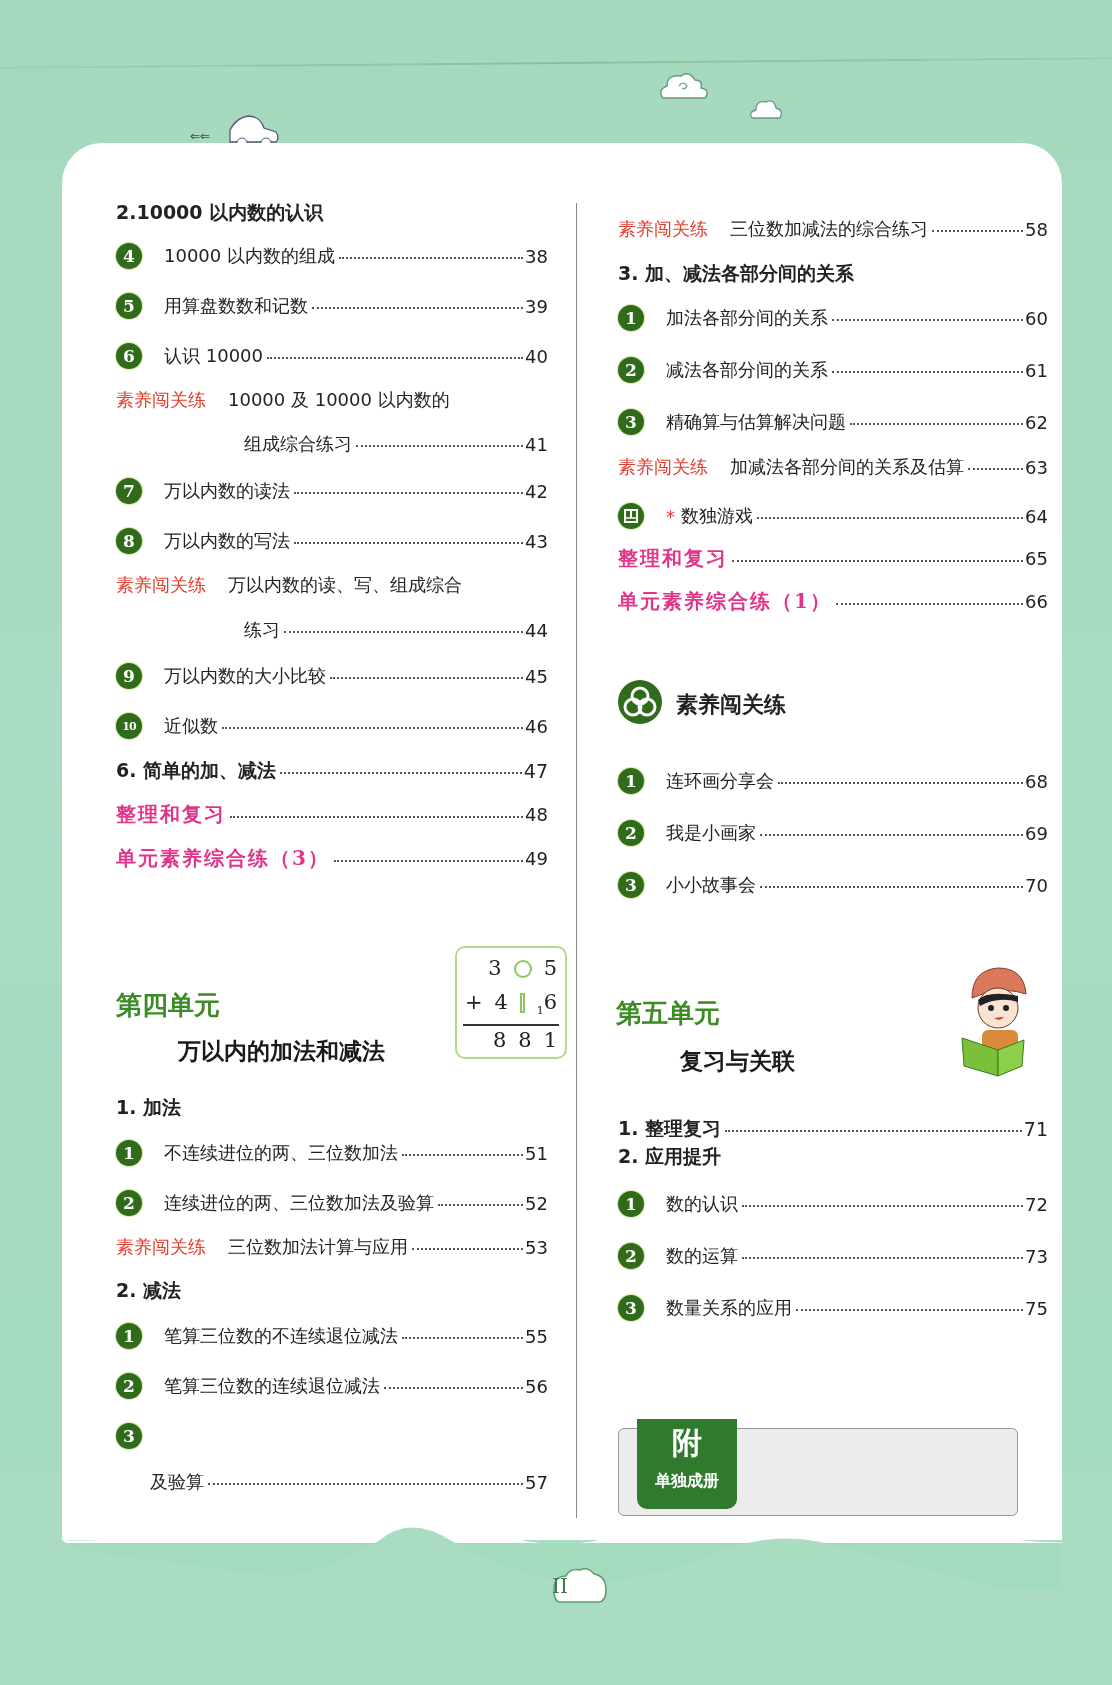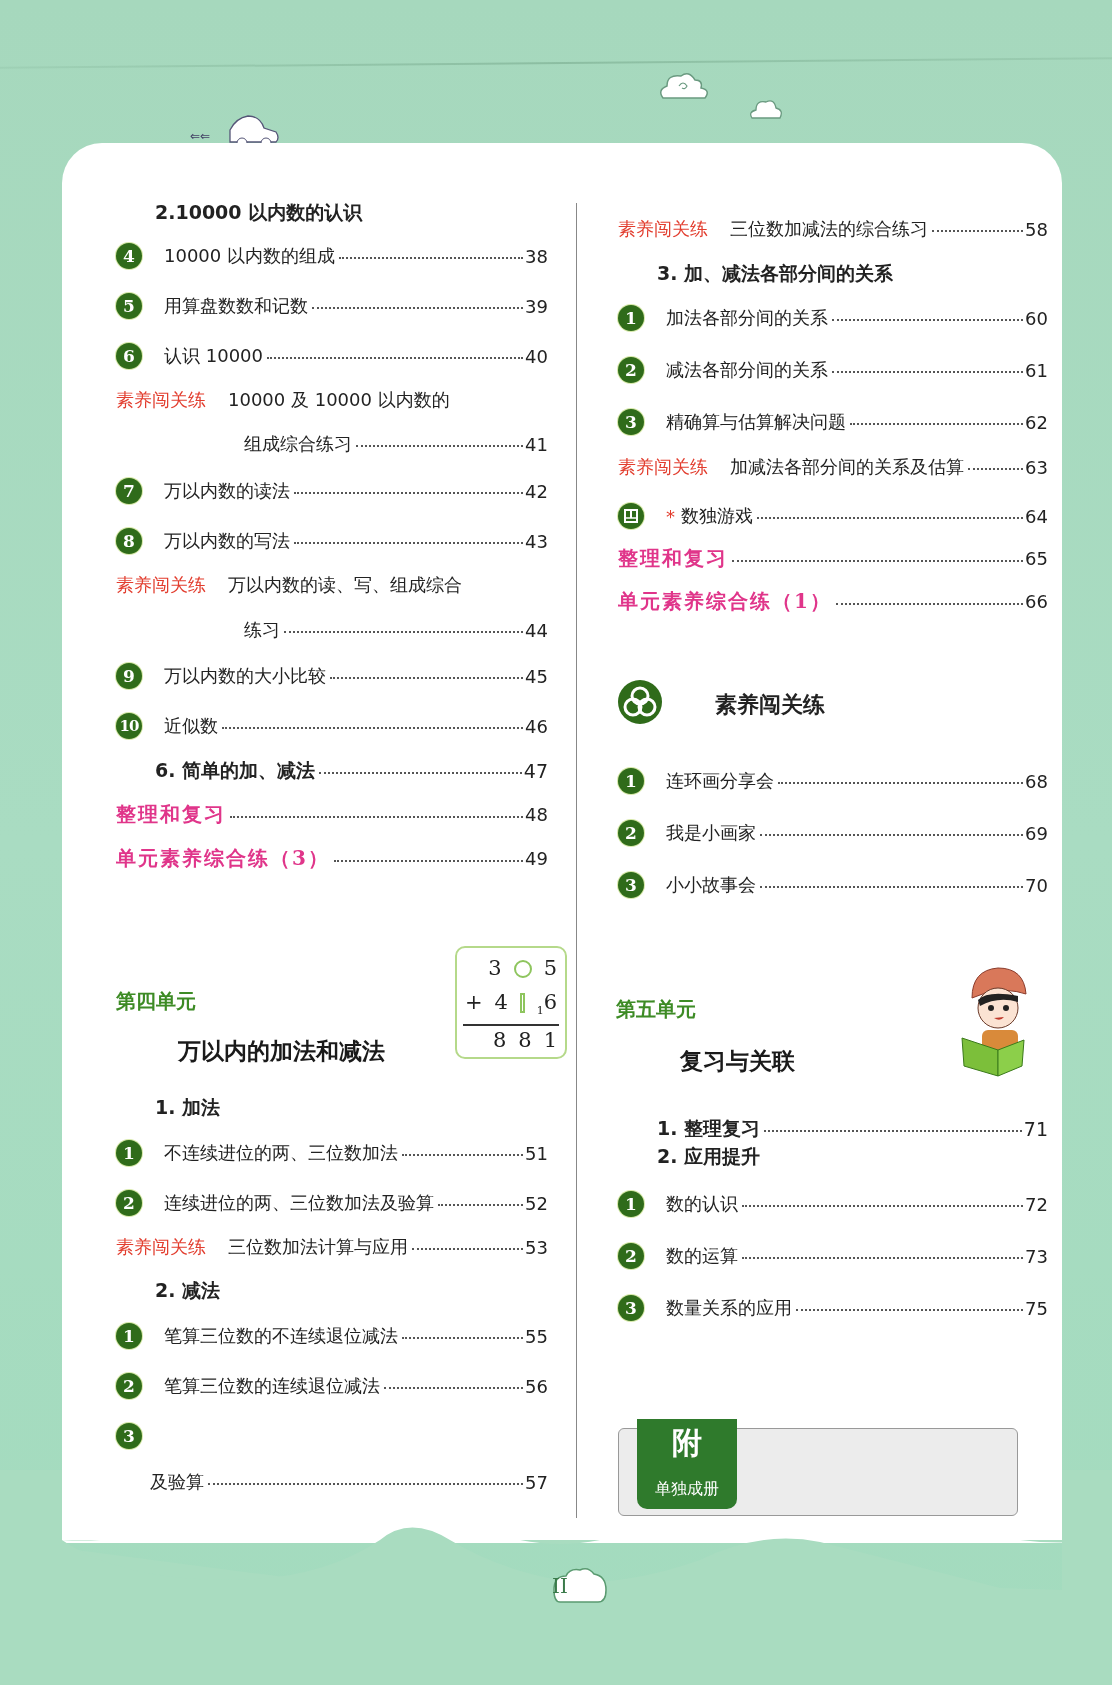--- a/index.html
+++ b/index.html
@@ -12,36 +12,36 @@
   .wave { position: absolute; left: 0; top: 1540px; width: 1112px; height: 145px; }
   .col { position: absolute; }
   .col-left { left: 116px; top: 195px; width: 432px; }
   .col-right { left: 618px; top: 195px; width: 430px; }
   .divider { position: absolute; left: 576px; top: 203px; width: 1px; height: 1315px; background: #888; }
   .row { display: flex; align-items: center; position: absolute; left: 0; right: 0; font-size: 18px; color: #222; white-space: nowrap; }
   .row .label { flex: 0 0 auto; }
   .row .dots { flex: 1 1 auto; border-bottom: 2px dotted #555; margin: 0 2px 0 4px; height: 1px; transform: translateY(2px); }
   .row .page { flex: 0 0 auto; }
   .num { width: 26px; height: 26px; border-radius: 50%; background: #2f6b1a; color: #fff; font-family: "DejaVu Serif", serif; font-weight: bold; font-size: 17px; display: flex; align-items: center; justify-content: center; margin-right: 22px; box-shadow: 0 0 0 1px #d6e8a8; flex: 0 0 auto; }
-  .num.small { font-size: 15px; letter-spacing: -1px; }
-  .heading { font-weight: bold; font-size: 19px; color: #222; margin-left: 39px; }
+  .num.small { font-size: 11px; letter-spacing: -1px; }
+  .heading { font-weight: bold; font-size: 19px; color: #222; }
   .red { color: #e23d2e; font-size: 18px; margin-right: 22px; }
   .pink { color: #e0358a; font-weight: bold; font-size: 20px; font-family: "DejaVu Serif", serif; letter-spacing: 2px; }
-  .unit-title { position: absolute; font-weight: bold; color: #3d8b25; font-size: 20px; }
+  .unit-title { position: absolute; font-weight: bold; color: #3d8b25; font-size: 26px; }
   .unit-sub { position: absolute; font-weight: bold; color: #1a1a1a; font-size: 23px; }
   .sum-box { position: absolute; left: 455px; top: 946px; width: 112px; height: 113px; border: 2px solid #b5d98a; border-radius: 10px; font-family: "DejaVu Serif", serif; font-size: 21px; color: #222; }
   .sum-box .r { position: absolute; left: 8px; right: 8px; display: flex; justify-content: flex-end; gap: 12px; }
   .sum-box .line { position: absolute; left: 6px; right: 6px; top: 76px; height: 2px; background: #333; }
   .circle-ph { width: 18px; height: 18px; border: 2px solid #8ec55e; border-radius: 50%; display: inline-block; margin-top: 4px; }
   .square-ph { width: 20px; height: 20px; border: 2px solid #8ec55e; display: inline-block; margin-top: 3px; }
   .lianhuan-icon { position: absolute; left: 618px; top: 680px; width: 44px; height: 44px; border-radius: 50%; background: #2f6b1a; }
   .appendix { position: absolute; left: 618px; top: 1428px; width: 400px; height: 88px; background: #ececec; border: 1.5px solid #999; border-radius: 6px; }
   .appendix .tag { position: absolute; left: 18px; top: -10px; width: 100px; height: 90px; background: #2f7a2c; border-radius: 0 0 10px 10px; color: #fff; text-align: center; }
   .appendix .tag .big { font-size: 30px; font-weight: bold; margin-top: 4px; display: block; }
-  .appendix .tag .sm { font-size: 16px; font-weight: normal; display: block; margin-top: 15px; }
+  .appendix .tag .sm { font-size: 16px; font-weight: bold; display: block; margin-top: 7px; }
   .appendix .items { position: absolute; left: 140px; top: 12px; color: #2f7a2c; font-weight: bold; font-size: 20px; line-height: 34px; }
   .page-no { position: absolute; left: 552px; top: 1566px; width: 56px; height: 40px; }
 </style>
 </head>
 <body>
 
 <div class="page-bg"></div>
 <div class="fold-line"></div>
 
 <svg class="cloud" style="left:655px;top:68px" width="60" height="40">

